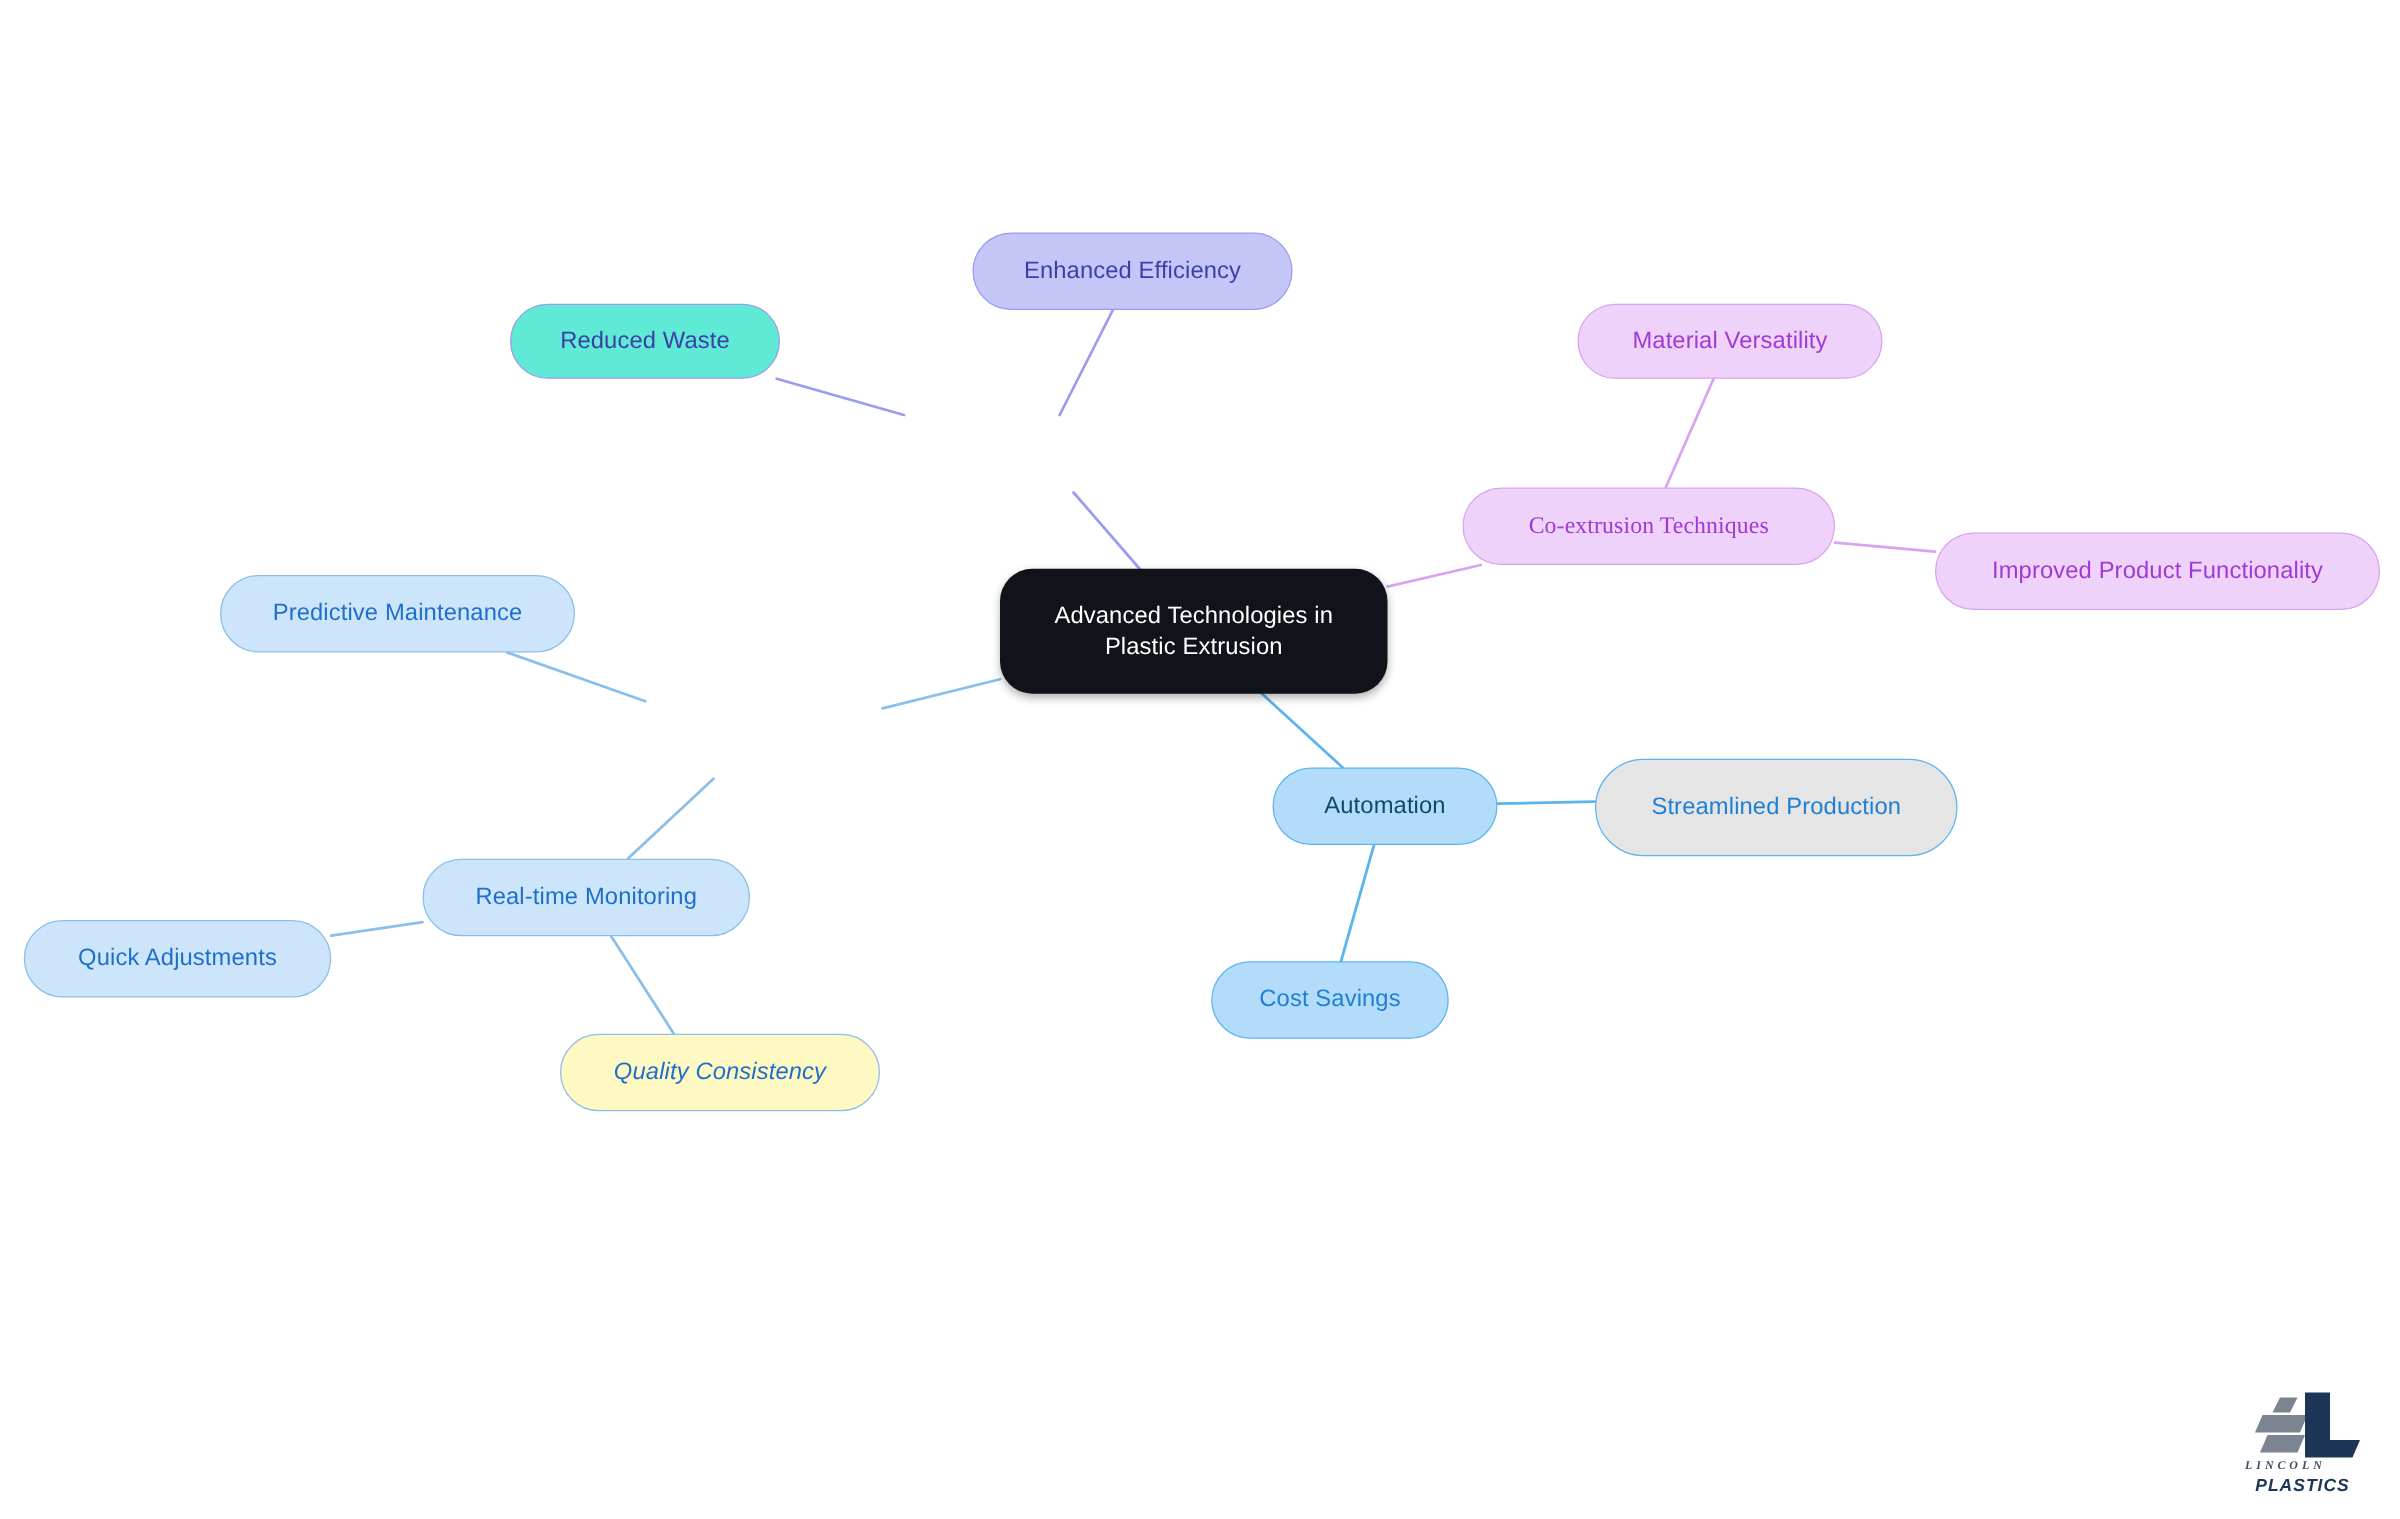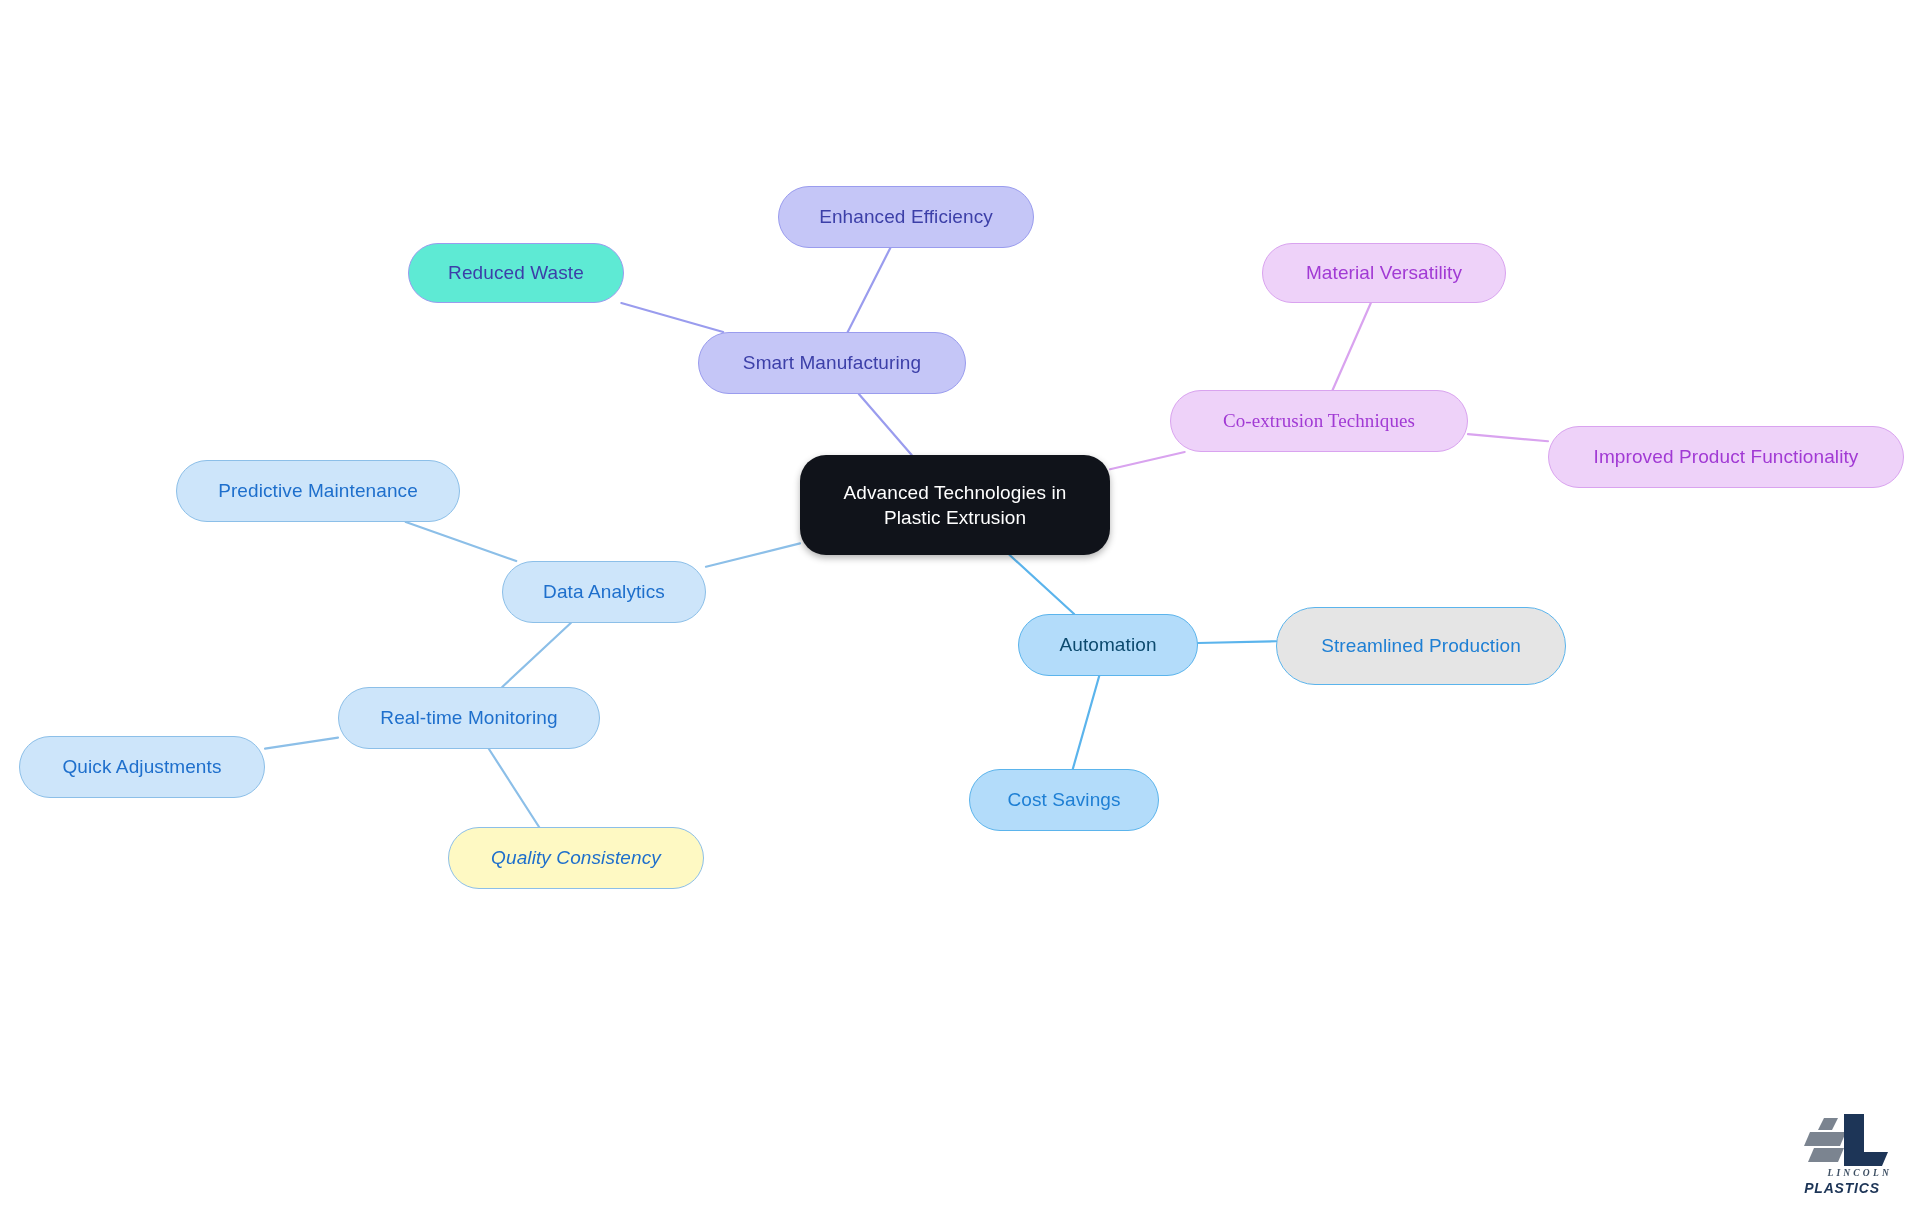--- a/index.html
+++ b/index.html
@@ -58,21 +58,21 @@
     position: absolute;
     left: 0; top: 0;
     width: 108px;
     height: 62px;
   }
   #logo .logo-lincoln {
     position: absolute;
     left: 8px;
     top: 60px;
     width: 96px;
-    text-align: right;
+    text-align: left;
     font-size: 9.5px;
     letter-spacing: 3.2px;
     color: #3d4f63;
     font-family: "Liberation Serif", serif;
     font-style: italic;
     font-weight: 700;
   }
   #logo .logo-plastics {
     position: absolute;
     left: 6px;
@@ -102,27 +102,25 @@
       <line x1="516.2178217821782" y1="561" x2="405.78217821782175" y2="522" stroke="#8cbfe8" stroke-width="2.2" stroke-linecap="round"></line>
       <line x1="570.7857142857143" y1="623" x2="502.2142857142857" y2="687" stroke="#8cbfe8" stroke-width="2.2" stroke-linecap="round"></line>
       <line x1="338" y1="737.6299694189603" x2="265" y2="748.5688073394496" stroke="#8cbfe8" stroke-width="2.2" stroke-linecap="round"></line>
       <line x1="488.92857142857144" y1="749" x2="539.0714285714286" y2="827" stroke="#8cbfe8" stroke-width="2.2" stroke-linecap="round"></line>
       <line x1="1009.6428571428571" y1="555" x2="1074.1214285714286" y2="614" stroke="#5bb4ec" stroke-width="2.2" stroke-linecap="round"></line>
       <line x1="1198" y1="642.9872204472844" x2="1276" y2="641.2428115015974" stroke="#5bb4ec" stroke-width="2.2" stroke-linecap="round"></line>
       <line x1="1099.2" y1="676" x2="1072.8" y2="769" stroke="#5bb4ec" stroke-width="2.2" stroke-linecap="round"></line>
     </svg>
 <div class="node root" style="left: 800px; top: 455px; width: 310px; height: 100px; background: rgb(16, 19, 26); color: rgb(255, 255, 255); border-color: rgb(16, 19, 26); font-size: 19px;">Advanced Technologies in
 Plastic Extrusion</div>
-    <div class="node" style="left: 698px; top: 332px; width: 268px; height: 62px; background: rgb(197, 198, 247); color: rgb(60, 63, 168); border-color: rgb(154, 156, 238); font-size: 19px;">Smart Manufacturing</div>
     <div class="node" style="left: 778px; top: 186px; width: 256px; height: 62px; background: rgb(197, 198, 247); color: rgb(60, 63, 168); border-color: rgb(154, 156, 238); font-size: 19px;">Enhanced Efficiency</div>
     <div class="node" style="left: 408px; top: 243px; width: 216px; height: 60px; background: #5eead4; color: rgb(60, 63, 168); border-color: rgb(154, 156, 238); font-size: 19px;">Reduced Waste</div>
     <div class="node" style="left: 1170px; top: 390px; width: 298px; height: 62px; background: rgb(238, 210, 249); color: rgb(161, 58, 212); border-color: rgb(217, 163, 239); font-size: 19px; font-family: Liberation Serif, serif;">Co-extrusion Techniques</div>
     <div class="node" style="left: 1548px; top: 426px; width: 356px; height: 62px; background: rgb(238, 210, 249); color: rgb(161, 58, 212); border-color: rgb(217, 163, 239); font-size: 19px;">Improved Product Functionality</div>
     <div class="node" style="left: 1262px; top: 243px; width: 244px; height: 60px; background: rgb(238, 210, 249); color: rgb(161, 58, 212); border-color: rgb(217, 163, 239); font-size: 19px;">Material Versatility</div>
-    <div class="node" style="left: 502px; top: 561px; width: 204px; height: 62px; background: rgb(205, 229, 250); color: rgb(30, 111, 204); border-color: rgb(140, 191, 232); font-size: 19px;">Data Analytics</div>
     <div class="node" style="left: 176px; top: 460px; width: 284px; height: 62px; background: rgb(205, 229, 250); color: rgb(30, 111, 204); border-color: rgb(140, 191, 232); font-size: 19px;">Predictive Maintenance</div>
     <div class="node" style="left: 338px; top: 687px; width: 262px; height: 62px; background: rgb(205, 229, 250); color: rgb(30, 111, 204); border-color: rgb(140, 191, 232); font-size: 19px;">Real-time Monitoring</div>
     <div class="node" style="left: 19px; top: 736px; width: 246px; height: 62px; background: rgb(205, 229, 250); color: rgb(30, 111, 204); border-color: rgb(140, 191, 232); font-size: 19px;">Quick Adjustments</div>
     <div class="node" style="left: 448px; top: 827px; width: 256px; height: 62px; background: #fef9c3; color: rgb(30, 111, 204); border-color: rgb(140, 191, 232); font-size: 19px; font-style: italic;">Quality Consistency</div>
     <div class="node" style="left: 1018px; top: 614px; width: 180px; height: 62px; background: rgb(179, 220, 250); color: #0c4a6e; border-color: rgb(91, 180, 236); font-size: 19px;">Automation</div>
     <div class="node" style="left: 1276px; top: 607px; width: 290px; height: 78px; background: #e5e5e5; color: rgb(30, 127, 212); border-color: rgb(91, 180, 236); font-size: 19px;">Streamlined Production</div>
     <div class="node" style="left: 969px; top: 769px; width: 190px; height: 62px; background: rgb(179, 220, 250); color: rgb(30, 127, 212); border-color: rgb(91, 180, 236); font-size: 19px; text-align: right;">Cost Savings</div>
   </div>
 
 <div id="logo">

